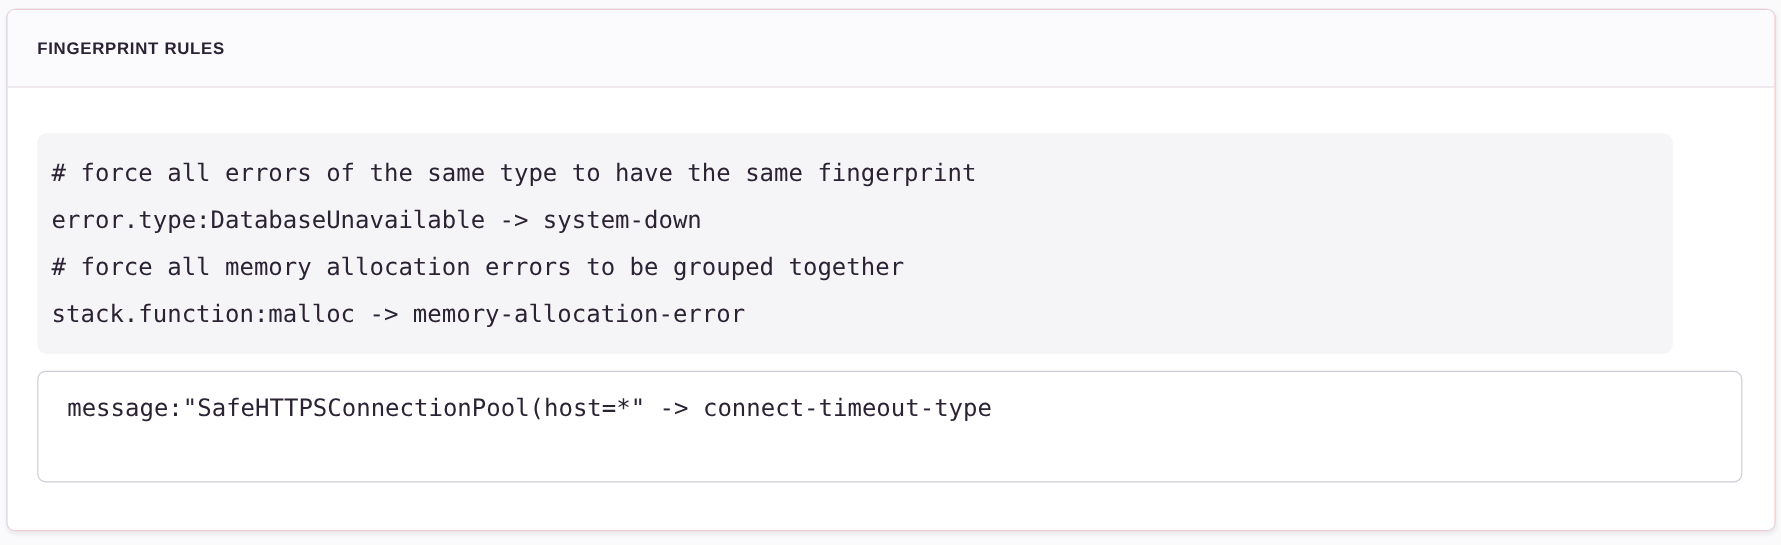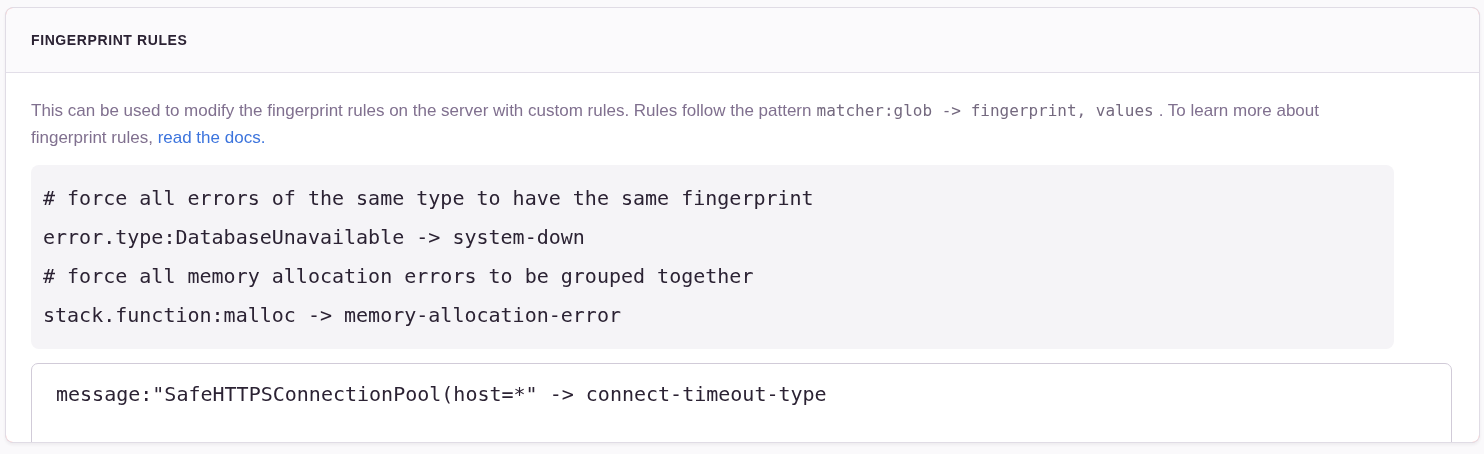--- a/index.html
+++ b/index.html
@@ -30,20 +30,21 @@
   .panel {
     width: 100%;
     height: 100%;
     background: #fca5a5;
     border: 1px solid var(--color-panel-border);
     border-radius: 8px;
     box-shadow: 0 2px 3px rgba(43, 34, 51, 0.06);
     display: flex;
     flex-direction: column;
     overflow: hidden;
+    justify-content: center;
   }
   .panel-header {
     flex: 0 0 65px;
     background: var(--color-header-background);
     border-bottom: 1px solid #e2dee8;
     display: flex;
     align-items: center;
     padding: 0 25px;
   }
   .panel-title {
@@ -112,21 +113,20 @@
 
 <div class="page">
   <section class="panel">
 
     <header class="panel-header">
       <h2 class="panel-title">FINGERPRINT RULES</h2>
     </header>
 
     <div class="panel-body">
 
-      <p class="description"><span>This can be used to modify the fingerprint rules on the server with custom rules. Rules follow the pattern</span><code class="inline-code">matcher:glob -&gt; fingerprint, values</code><span>. To learn more about fingerprint rules, </span><a class="docs-link" href="#">read the docs.</a></p>
 
       <pre class="example-block"># force all errors of the same type to have the same fingerprint
 error.type:DatabaseUnavailable -&gt; system-down
 # force all memory allocation errors to be grouped together
 stack.function:malloc -&gt; memory-allocation-error</pre>
 
       <textarea class="rules-textarea" spellcheck="false" style="">message:"SafeHTTPSConnectionPool(host=*" -&gt; connect-timeout-type</textarea>
 
     </div>
   </section>

